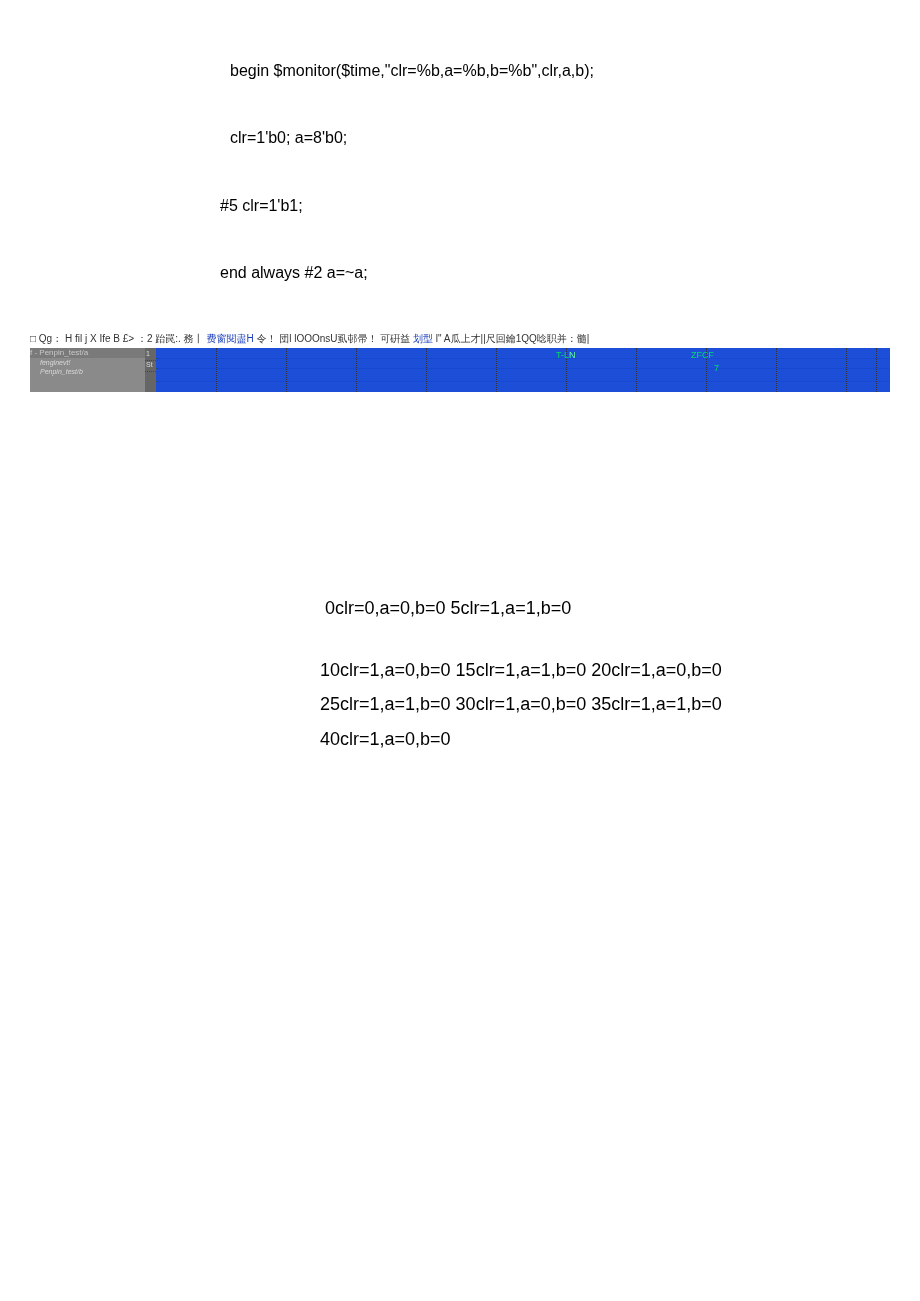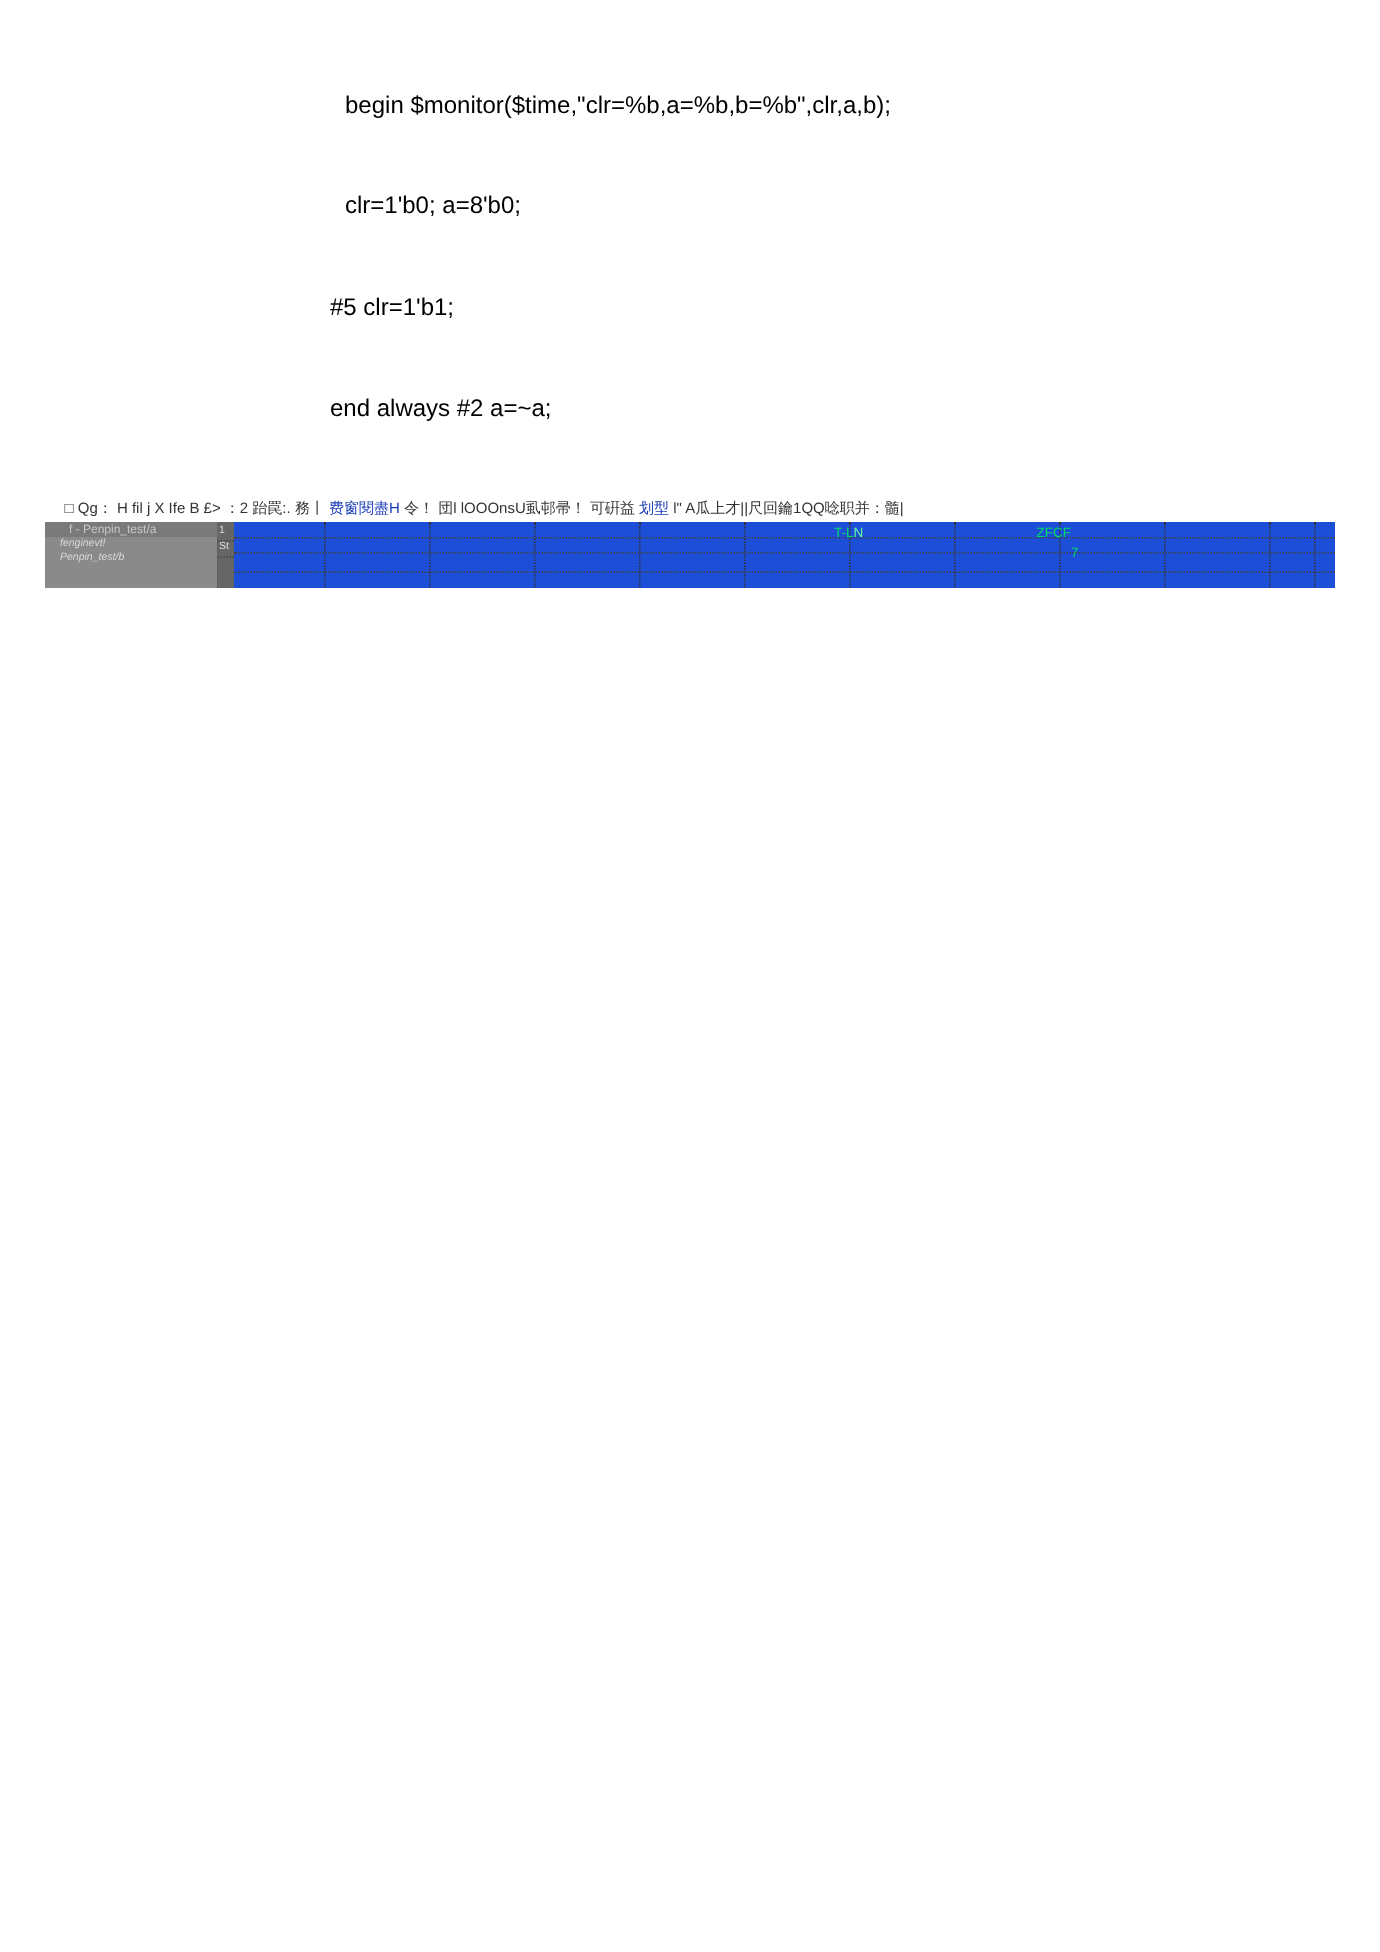--- a/index.html
+++ b/index.html
@@ -25,21 +25,20 @@
     margin-bottom: 45px;
   }
   .waveform-container {
     margin: 40px 0;
     font-size: 10px;
   }
   .waveform-header {
     color: #1a1a9c;
     padding: 2px 0;
     font-size: 10px;
-    margin-left: 13px;
   }
   .waveform-header span.plain {
     color: #333;
   }
   .waveform-header span.blue {
     color: #1a3db8;
   }
   .waveform-body {
     background: #000000;
     display: flex;
@@ -50,21 +49,21 @@
     width: 115px;
     background: #8a8a8a;
     font-size: 8px;
     color: #d0d0d0;
     position: relative;
   }
   .signal-header {
     background: #7a7a7a;
     height: 10px;
     font-size: 8px;
-    padding: 0 16px;
+    padding: 0 0;
     color: #c8c8c8;
   }
   .signal-row {
     padding: 1px 10px;
     font-size: 7px;
     color: #d8d8d8;
     font-style: italic;
   }
   .value-panel {
     width: 11px;
@@ -161,14 +160,20 @@
         <div class="time-grid" style="left:720px"></div>
         <div class="wave-label" style="left:400px;top:2px">
           <span>T-L</span><span style="color:#66ff99">N</span>
         </div>
         <div class="wave-label" style="left:535px;top:2px">ZFCF</div>
         <div class="wave-label" style="left:558px;top:15px">7</div>
       </div>
     </div>
   </div>
 
+  <div class="output-section">
+    <div class="output-line1">0clr=0,a=0,b=0 5clr=1,a=1,b=0</div>
+    <div class="output-line">10clr=1,a=0,b=0 15clr=1,a=1,b=0 20clr=1,a=0,b=0</div>
+    <div class="output-line">25clr=1,a=1,b=0 30clr=1,a=0,b=0 35clr=1,a=1,b=0</div>
+    <div class="output-line">40clr=1,a=0,b=0</div>
+  </div>
 
 </div>
 
 </body></html>

